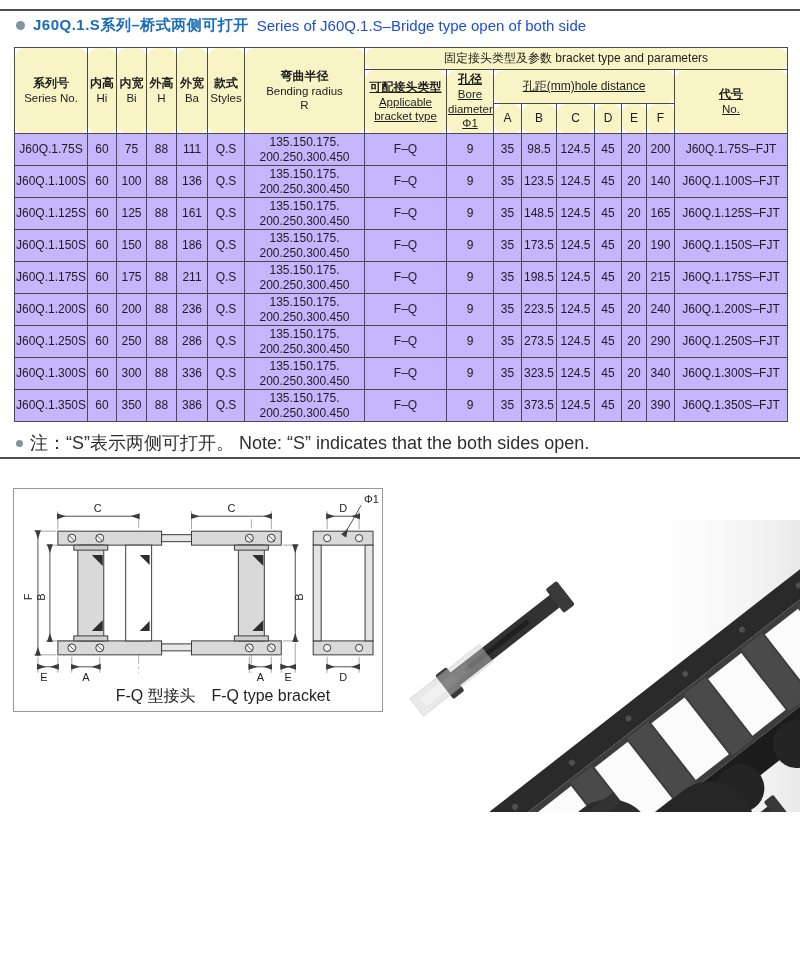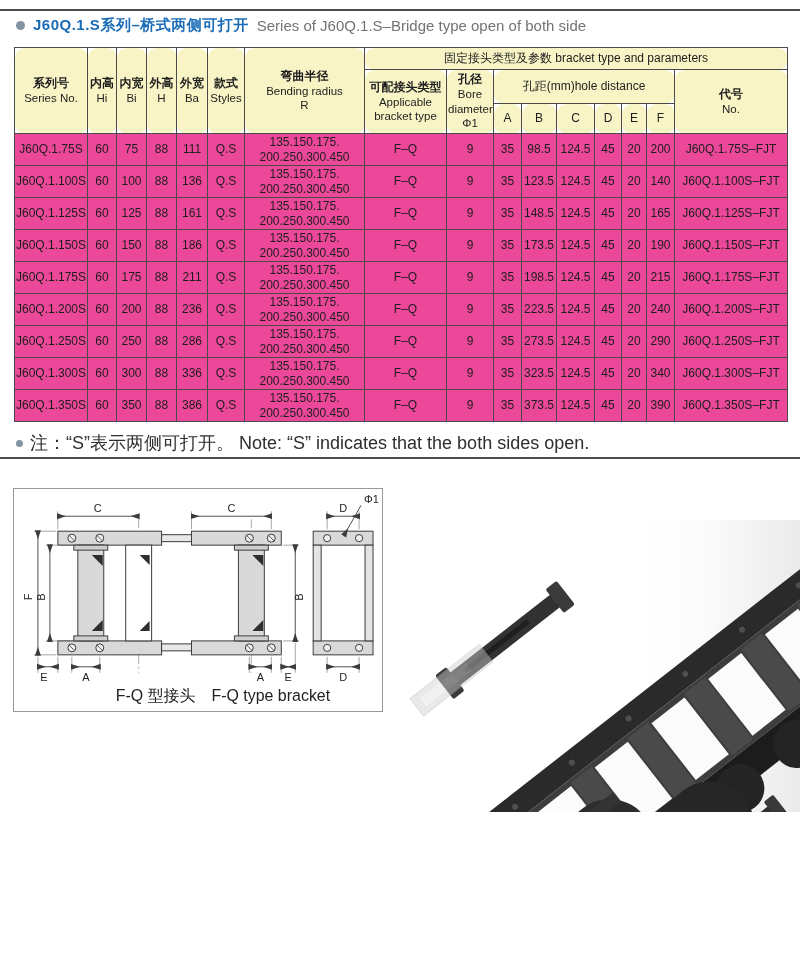--- a/index.html
+++ b/index.html
@@ -1,30 +1,30 @@
 <!DOCTYPE html>
 <html><head>
 <meta charset="utf-8">
 <style>
   html,body{margin:0;padding:0;background:#fff;font-family:"Liberation Sans","DejaVu Sans",sans-serif;}
   .page{position:relative;width:800px;height:812px;background:#fff;overflow:hidden;}
   .rule{position:absolute;left:0;width:800px;height:2px;background:#4e4e4e;}
   .sect-head{position:absolute;left:16px;display:flex;align-items:center;font-size:15px;white-space:nowrap;}
   .bullet{width:9px;height:9px;border-radius:50%;background:#8493a1;margin-right:8px;flex:0 0 auto;}
   .cn-title{color:#1a6cb8;font-weight:bold;letter-spacing:0.5px;}
-  .en-title{color:#737373;margin-left:8px;}
+  .en-title{color:#1d4ed8;margin-left:8px;}
   
   table.spec{position:absolute;left:14px;top:47px;width:772px;border-collapse:collapse;table-layout:fixed;font-size:12px;color:#1d1d1d;}
   table.spec th,table.spec td{border:1px solid #4a4a4a;text-align:center;vertical-align:middle;padding:0 1px;line-height:1.25;}
   table.spec thead th{background:#f8f4c6;font-weight:normal;border-radius:10px;}
   .th-cn{font-weight:bold;display:block;}
   .th-en{font-weight:normal;display:block;font-size:11.5px;}
   .pre{white-space:pre-line;}
-  tr.hrow1{height:22px;} tr.hrow2{height:34px;} tr.hrow3{height:30px;}
-  tbody.rows tr{height:32px;background:#ec4899;}
+  tr.hrow1{height:22px;} tr.hrow2{height:34px;text-decoration:underline;} tr.hrow3{height:30px;}
+  tbody.rows tr{height:32px;background:#c4b5fd;}
   td.radius{font-size:12px;line-height:1.2;}
   
   .note-row{position:absolute;left:16px;top:431px;display:flex;align-items:center;font-size:18px;color:#2e2e2e;}
   .note-row .bullet{width:7px;height:7px;margin-right:7px;}
   
   .draw-box{position:absolute;left:13px;top:488px;width:370px;height:224px;border:1px solid #999;background:#fff;box-sizing:border-box;}
   
   .hand-photo{position:absolute;left:33px;top:821px;width:139px;height:136px;border:2px solid #3a3a3a;background:#fff;box-sizing:content-box;}
   .big-photo{position:absolute;left:395px;top:520px;width:405px;height:456px;}
   svg text{font-family:"Liberation Sans","DejaVu Sans",sans-serif;}

